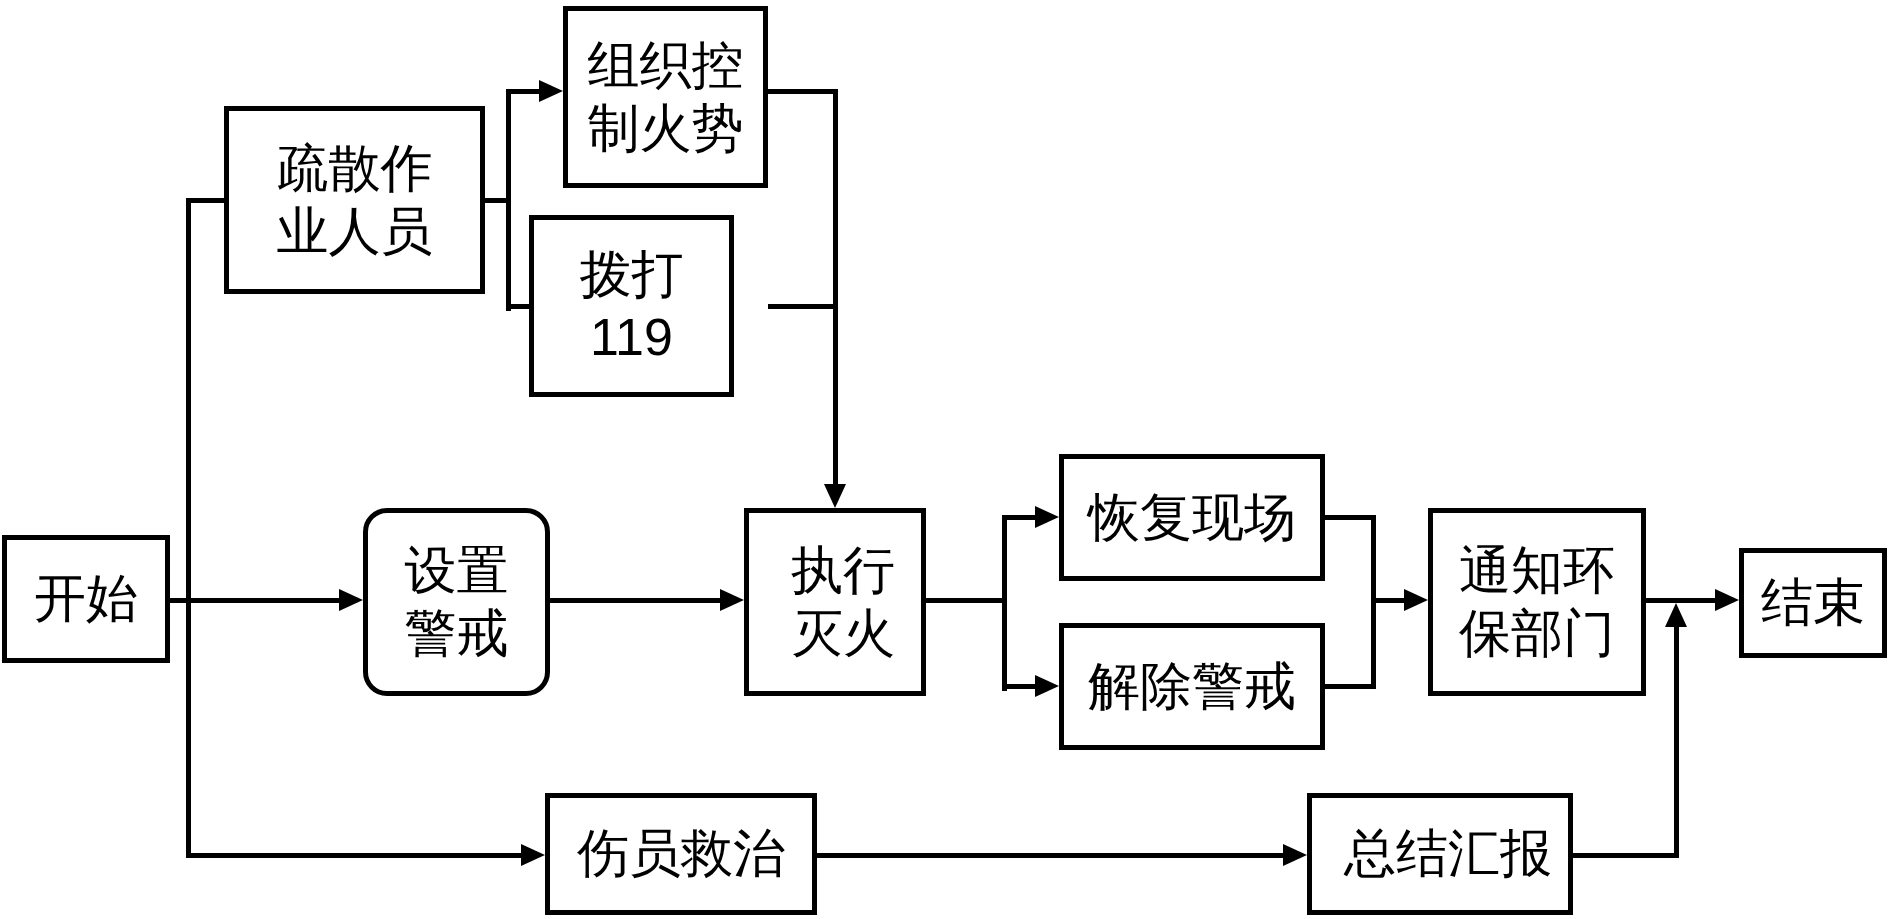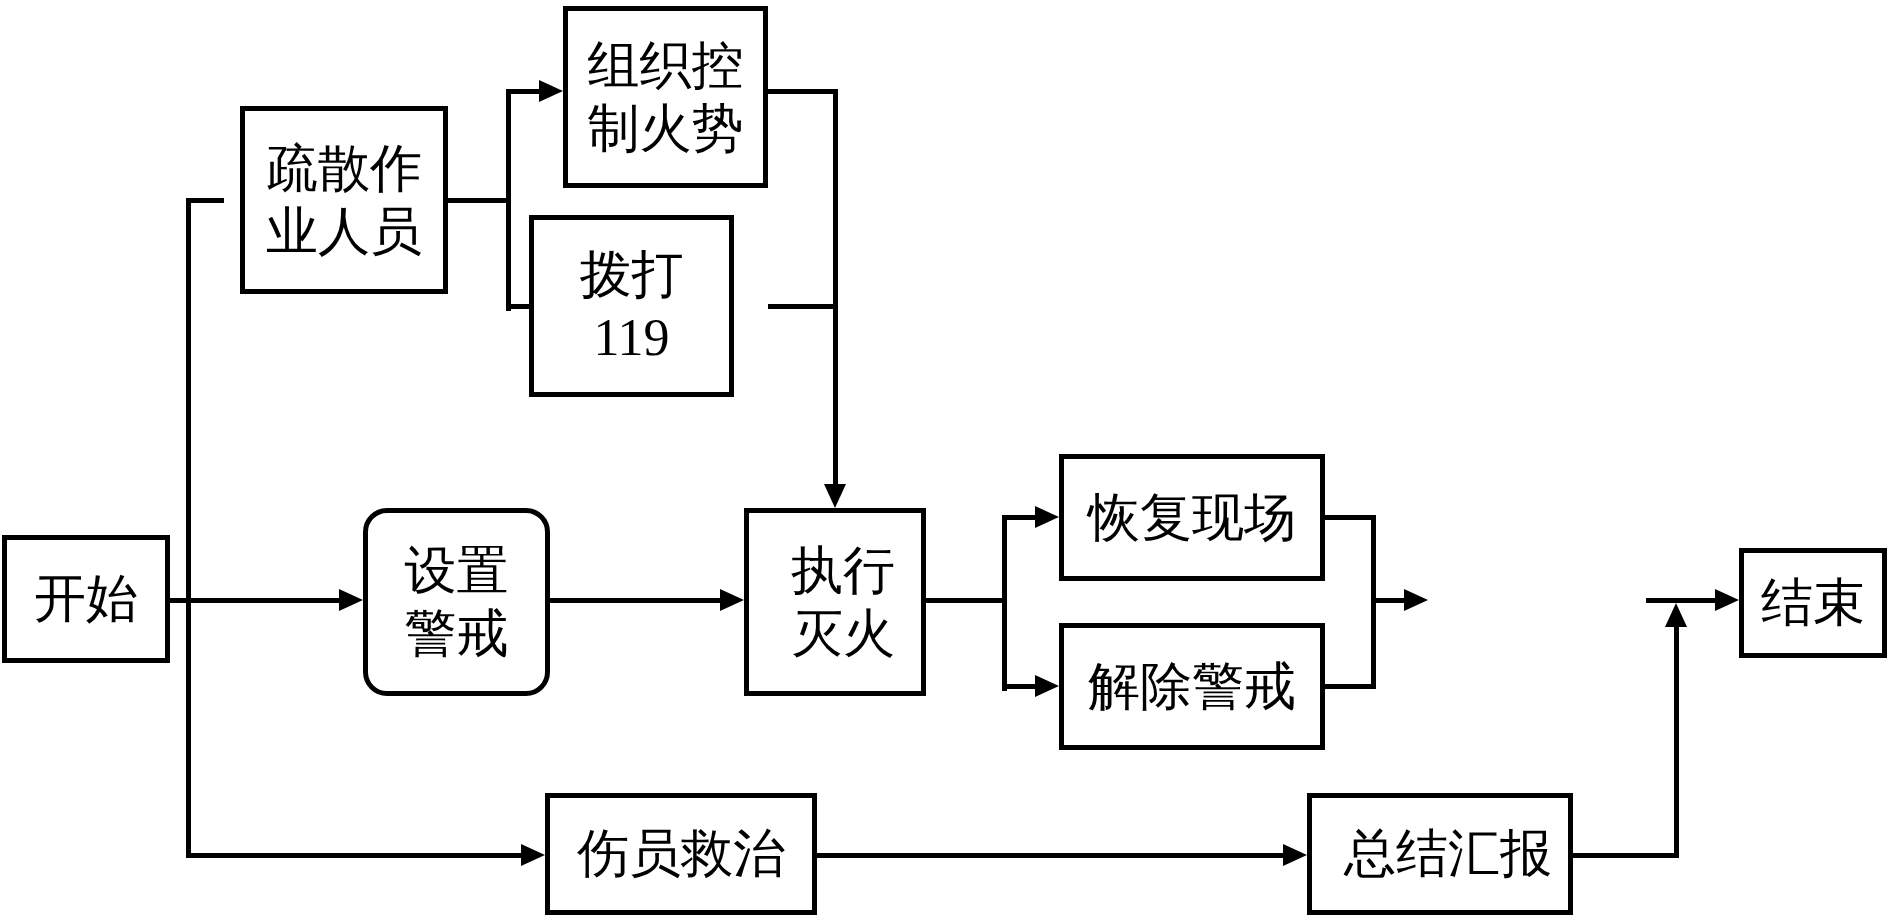--- a/index.html
+++ b/index.html
@@ -29,21 +29,20 @@
     align-items: center;
     justify-content: center;
     text-align: center;
     color: var(--text-color);
     font-size: 52px;
     line-height: 1.22;
   }
   .node-label {
     white-space: pre-line;
     display: block;
-    font-family: Liberation Serif, serif;
   }
   .line {
     position: absolute;
     background: var(--line-color);
   }
   .arrow {
     position: absolute;
     width: 0;
     height: 0;
   }
@@ -103,21 +102,21 @@
   <div class="arrow arrow-right" style="left:1404px; top:589px;"></div>
   <div class="arrow arrow-right" style="left:1715px; top:589px;"></div>
   <div class="arrow arrow-right" style="left:521px; top:844px;"></div>
   <div class="arrow arrow-right" style="left:1283px; top:844px;"></div>
   <div class="arrow arrow-up" style="left:1665px; top:603px;"></div>
 
   <div class="node" style="left:2px; top:535px; width:168px; height:128px;">
     <span class="node-label">开始</span>
   </div>
 
-  <div class="node" style="left:224px; top:106px; width:208px; height:188px;margin-left:16px;">
+  <div class="node" style="left:224px; top:106px; width:261px; height:188px;">
     <span class="node-label">疏散作
 业人员</span>
   </div>
 
   <div class="node" style="left:563px; top:6px; width:205px; height:182px;">
     <span class="node-label">组织控
 制火势</span>
   </div>
 
   <div class="node" style="left:529px; top:215px; width:205px; height:182px;">
@@ -136,20 +135,24 @@
   </div>
 
   <div class="node" style="left:1059px; top:454px; width:266px; height:127px;">
     <span class="node-label">恢复现场</span>
   </div>
 
   <div class="node" style="left:1059px; top:623px; width:266px; height:127px;">
     <span class="node-label">解除警戒</span>
   </div>
 
+  <div class="node" style="left:1428px; top:508px; width:218px; height:188px;">
+    <span class="node-label">通知环
+保部门</span>
+  </div>
 
   <div class="node" style="left:545px; top:793px; width:272px; height:122px;">
     <span class="node-label">伤员救治</span>
   </div>
 
   <div class="node" style="left:1739px; top:548px; width:148px; height:110px;">
     <span class="node-label">结束</span>
   </div>
 
   <div class="node" style="left:1307px; top:793px; width:266px; height:122px;padding-left:16px;">

